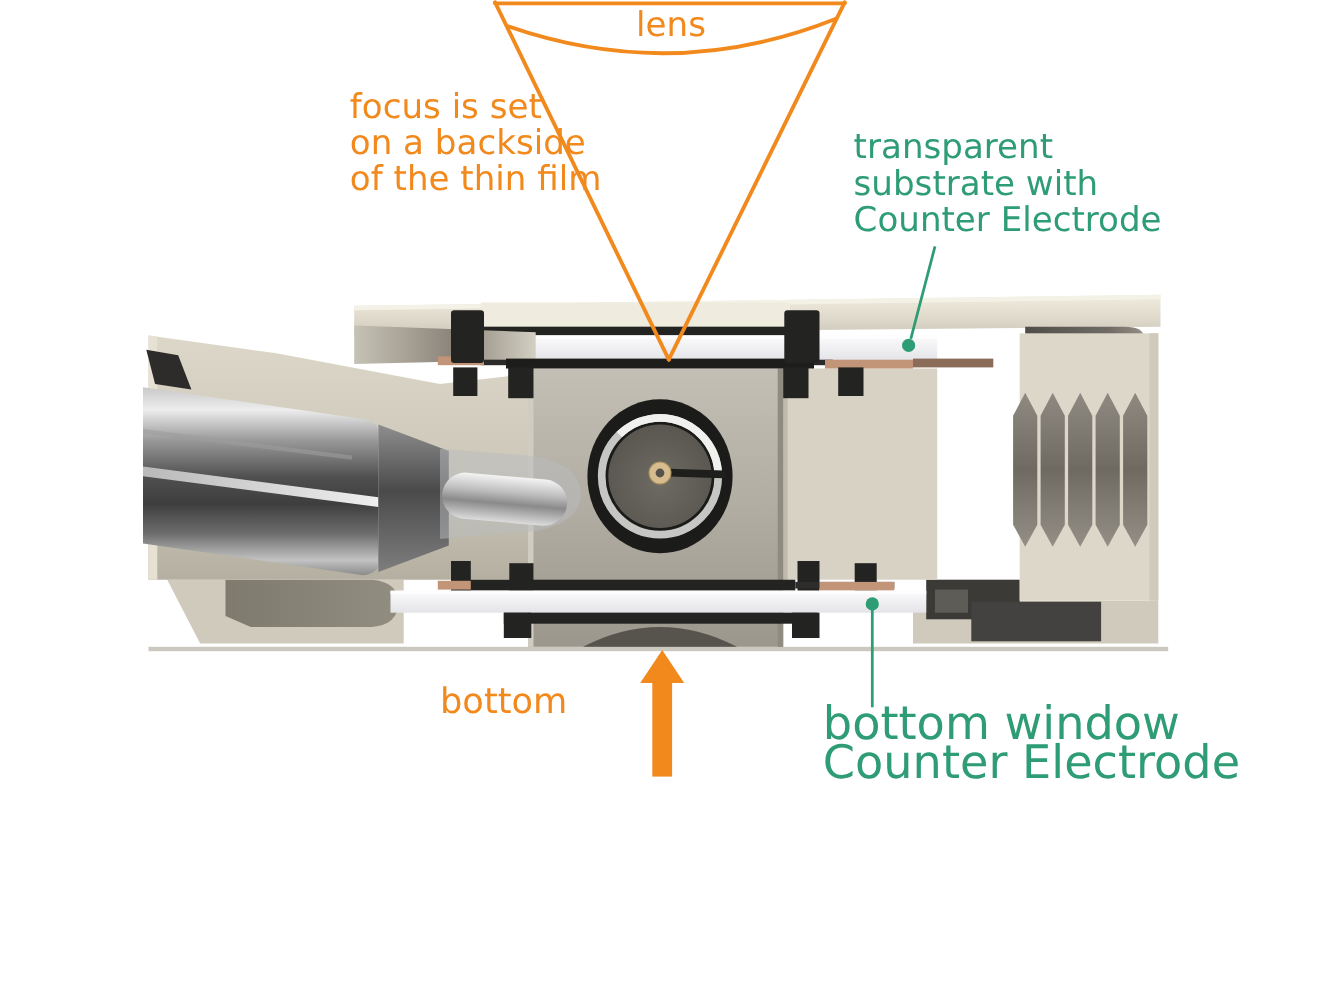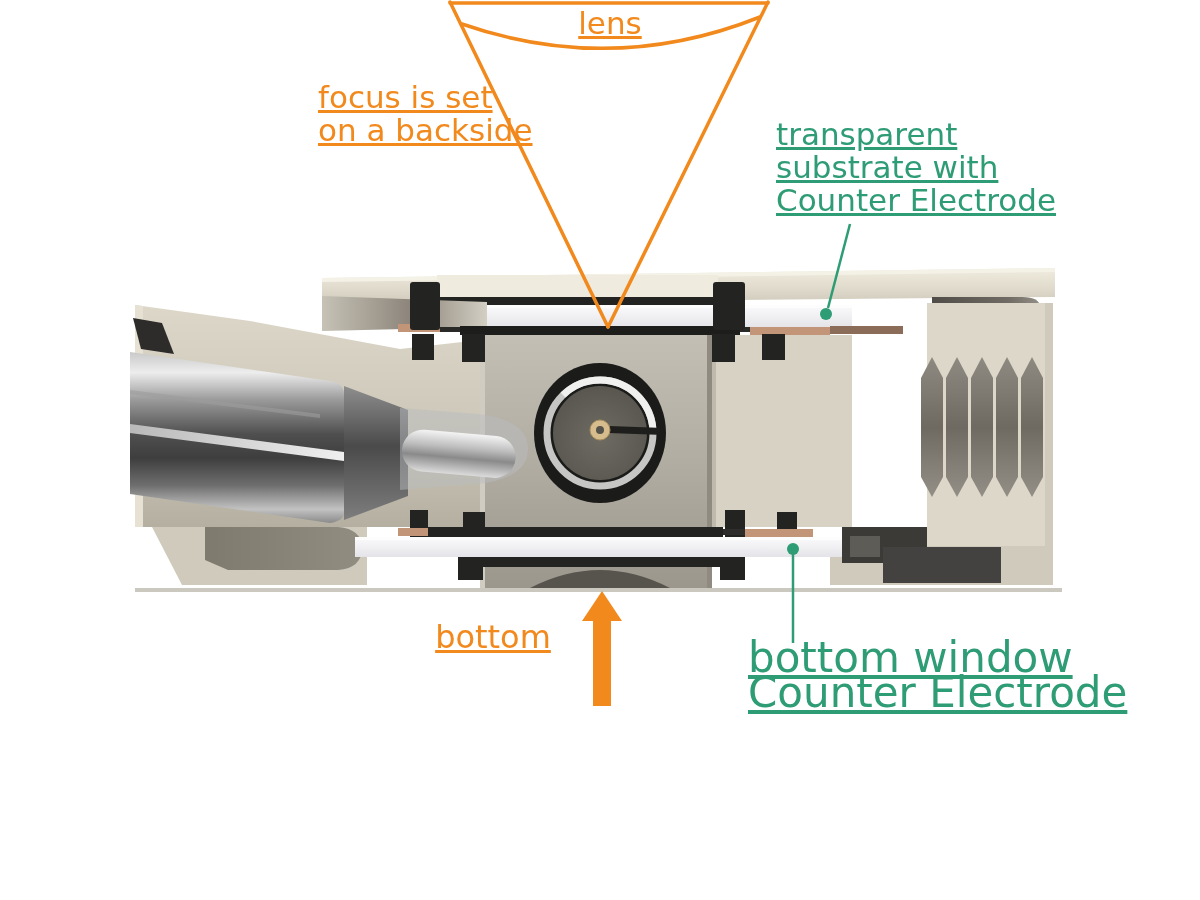--- a/index.html
+++ b/index.html
@@ -1,19 +1,19 @@
 <!DOCTYPE html>
 <html style="--annotation-orange: #F2891D; --annotation-green: #2E9C75; --body-beige: #DBD6C7; --plate-beige: #E9E4D6; --gasket-black: #232321; --glass-white: #F4F4F6; --copper-contact: #C29578; --brown-contact: #8A6C58; --metal-gray: #8A8A8A; --gold-contact: #D7BD8E;"><head>
 <meta charset="utf-8">
 <style>
   html,body{margin:0;padding:0;background:#ffffff;}
   #stage{position:relative;width:1200px;height:900px;background:#ffffff;overflow:hidden;
          font-family:"DejaVu Sans",sans-serif;}
   #render-svg{position:absolute;left:0;top:0;}
-  .label{position:absolute;white-space:nowrap;text-decoration:underline;}
+  .label{position:absolute;white-space:nowrap;}
   .orange{color:var(--annotation-orange,#F2891D);}
   .green{color:var(--annotation-green,#2E9C75);}
   .orange-stroke{stroke:var(--annotation-orange,#F2891D);fill:none;}
   .orange-fill{fill:var(--annotation-orange,#F2891D);}
   .green-stroke{stroke:var(--annotation-green,#2E9C75);fill:none;}
   .green-fill{fill:var(--annotation-green,#2E9C75);}
 </style>
 </head>
 <body>
 
@@ -212,29 +212,30 @@
   </g>
 </svg>
 
 <div class="label orange" style="left:452px;top:7px;width:316px;text-align:center;font-size:31px;line-height:33px;">
   <span>lens</span>
 </div>
 
 <div class="label orange" style="left:274px;top:81px;font-size:31px;line-height:33px;margin-left:44px;">
   <div>focus is set</div>
   <div>on a backside</div>
+  <div>of the thin film</div>
 </div>
 
 <div class="label green" style="left:745px;top:118px;font-size:31px;line-height:33px;margin-left:31px;">
   <div>transparent</div>
   <div>substrate with</div>
   <div>Counter Electrode</div>
 </div>
 
-<div class="label orange" style="left:400px;top:620px;width:186px;text-align:center;font-size:32px;line-height:35px;">
+<div class="label orange" style="left:400px;top:620px;width:186px;text-align:left;font-size:32px;line-height:35px;">
   <div>bottom</div>
 </div>
 
 <div class="label green" style="left:748px;top:640px;font-size:42px;line-height:35px;">
   <div>bottom window</div>
   <div>Counter Electrode</div>
 </div>
 
 </div>
 

